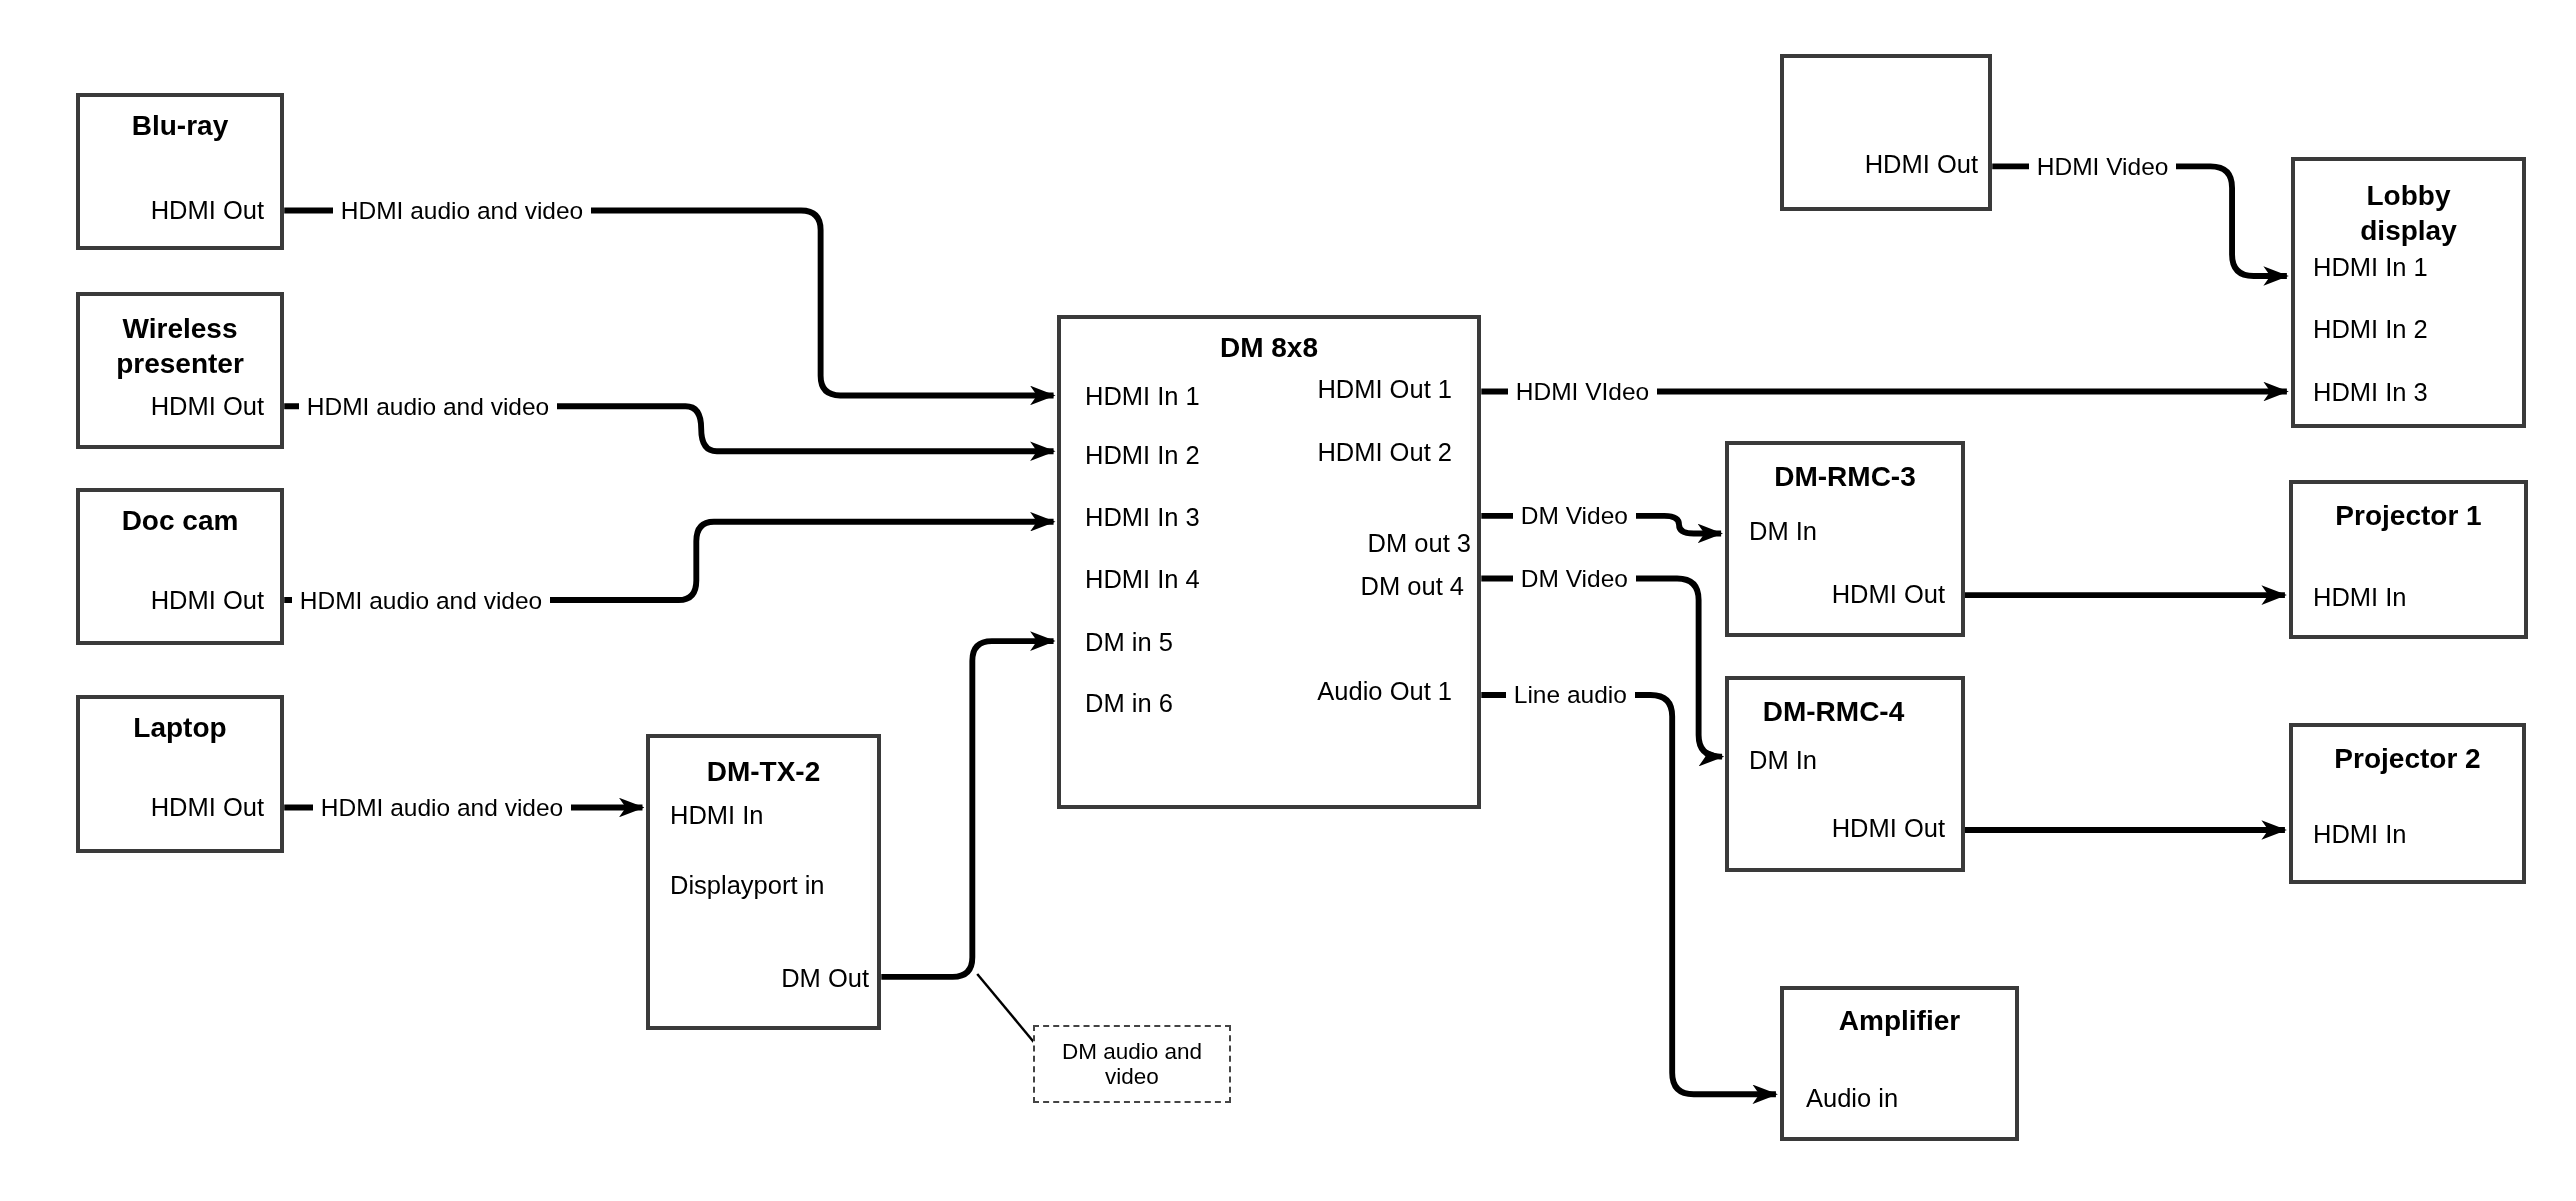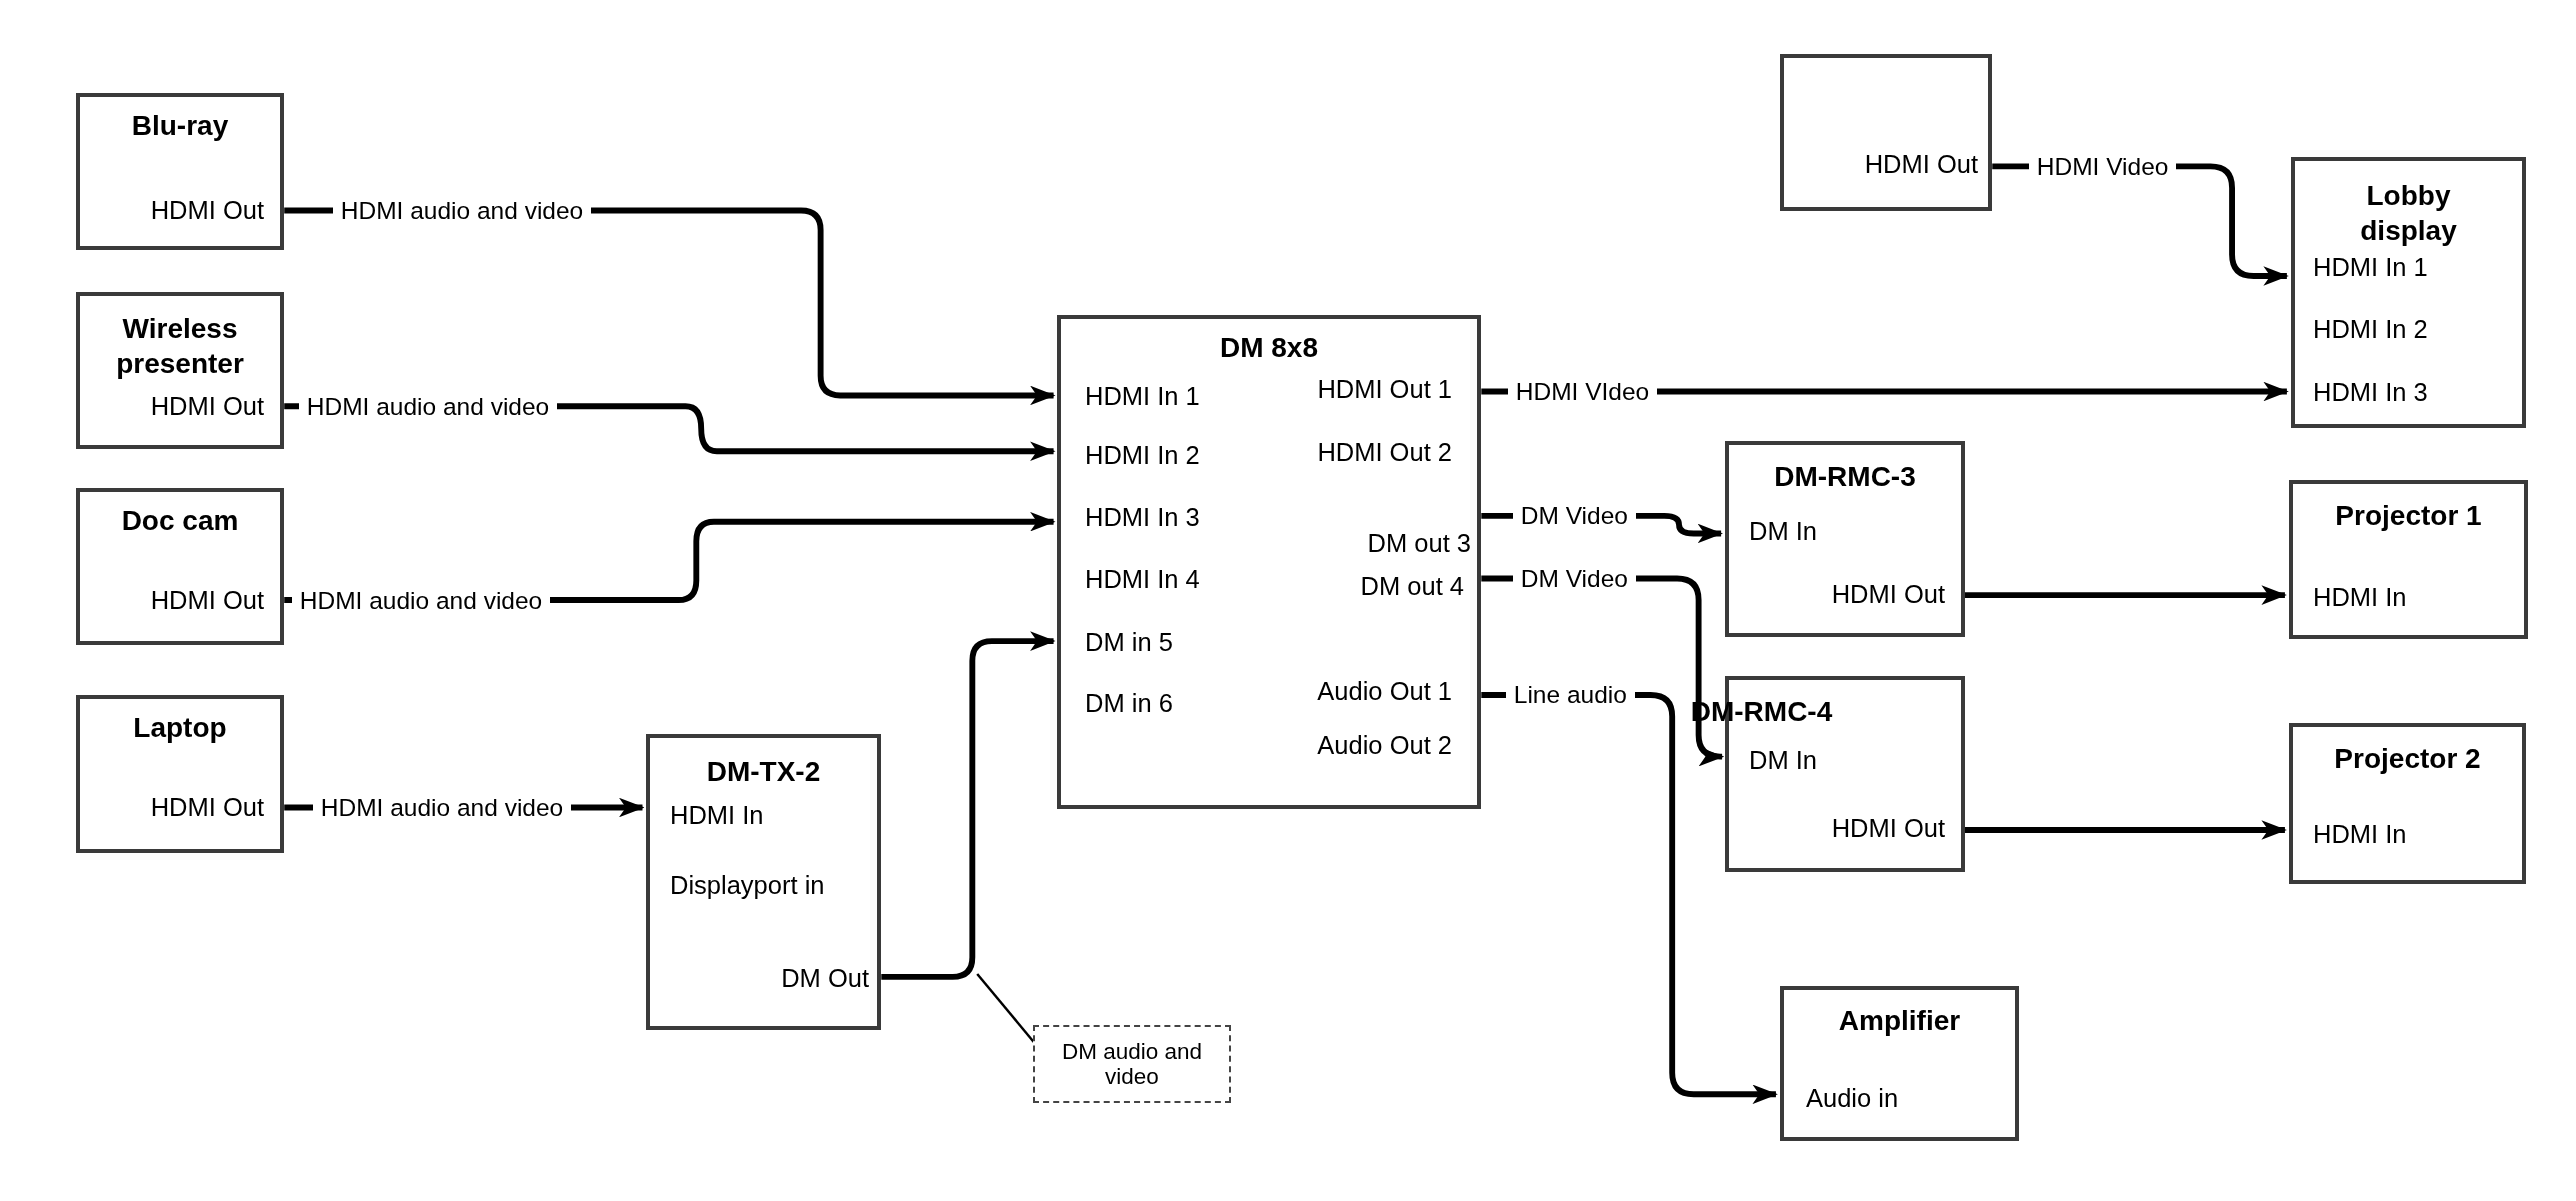--- a/index.html
+++ b/index.html
@@ -111,21 +111,20 @@
   <div class="port" style="left:1085px;top:439px;width:255px;">HDMI In 2</div>
   <div class="port" style="left:1085px;top:501px;width:255px;">HDMI In 3</div>
   <div class="port" style="left:1085px;top:563px;width:255px;">HDMI In 4</div>
   <div class="port" style="left:1085px;top:626px;width:255px;">DM in 5</div>
   <div class="port" style="left:1085px;top:687px;width:255px;">DM in 6</div>
   <div class="port r" style="left:1057px;top:373px;width:395px;">HDMI Out 1</div>
   <div class="port r" style="left:1057px;top:436px;width:395px;">HDMI Out 2</div>
   <div class="port r" style="left:1057px;top:527px;width:395px;padding-left:19px;">DM out 3</div>
   <div class="port r" style="left:1057px;top:570px;width:395px;padding-left:12px;">DM out 4</div>
   <div class="port r" style="left:1057px;top:675px;width:395px;">Audio Out 1</div>
-  <div class="port r" style="left:1057px;top:729px;width:395px;">Audio Out 2</div>
 
   <div class="node" style="left:1780px;top:54px;width:212px;height:157px;"></div>
   <div class="port r" style="left:1780px;top:148px;width:198px;">HDMI Out</div>
 
   <div class="node" style="left:2291px;top:157px;width:235px;height:271px;"></div>
   <div class="title" style="left:2291px;top:178px;width:235px;">Lobby
 display</div>
   <div class="port" style="left:2313px;top:251px;width:196px;">HDMI In 1</div>
   <div class="port" style="left:2313px;top:313px;width:196px;">HDMI In 2</div>
   <div class="port" style="left:2313px;top:376px;width:196px;">HDMI In 3</div>
@@ -133,21 +132,21 @@
   <div class="node" style="left:1725px;top:441px;width:240px;height:196px;"></div>
   <div class="title" style="left:1725px;top:459px;width:240px;">DM-RMC-3</div>
   <div class="port" style="left:1749px;top:515px;width:176px;">DM In</div>
   <div class="port r" style="left:1725px;top:578px;width:220px;">HDMI Out</div>
 
   <div class="node" style="left:2289px;top:480px;width:239px;height:159px;"></div>
   <div class="title" style="left:2289px;top:498px;width:239px;">Projector 1</div>
   <div class="port" style="left:2313px;top:581px;width:196px;">HDMI In</div>
 
   <div class="node" style="left:1725px;top:676px;width:240px;height:196px;"></div>
-  <div class="title" style="left:1653px;top:694px;width:217px;">DM-RMC-4</div>
+  <div class="title" style="left:1725px;top:694px;width:217px;">DM-RMC-4</div>
   <div class="port" style="left:1749px;top:744px;width:176px;">DM In</div>
   <div class="port r" style="left:1725px;top:812px;width:220px;">HDMI Out</div>
 
   <div class="node" style="left:2289px;top:723px;width:237px;height:161px;"></div>
   <div class="title" style="left:2289px;top:741px;width:237px;">Projector 2</div>
   <div class="port" style="left:2313px;top:818px;width:196px;">HDMI In</div>
 
   <div class="node" style="left:1780px;top:986px;width:239px;height:155px;"></div>
   <div class="title" style="left:1780px;top:1003px;width:239px;">Amplifier</div>
   <div class="port" style="left:1806px;top:1082px;width:176px;">Audio in</div>

